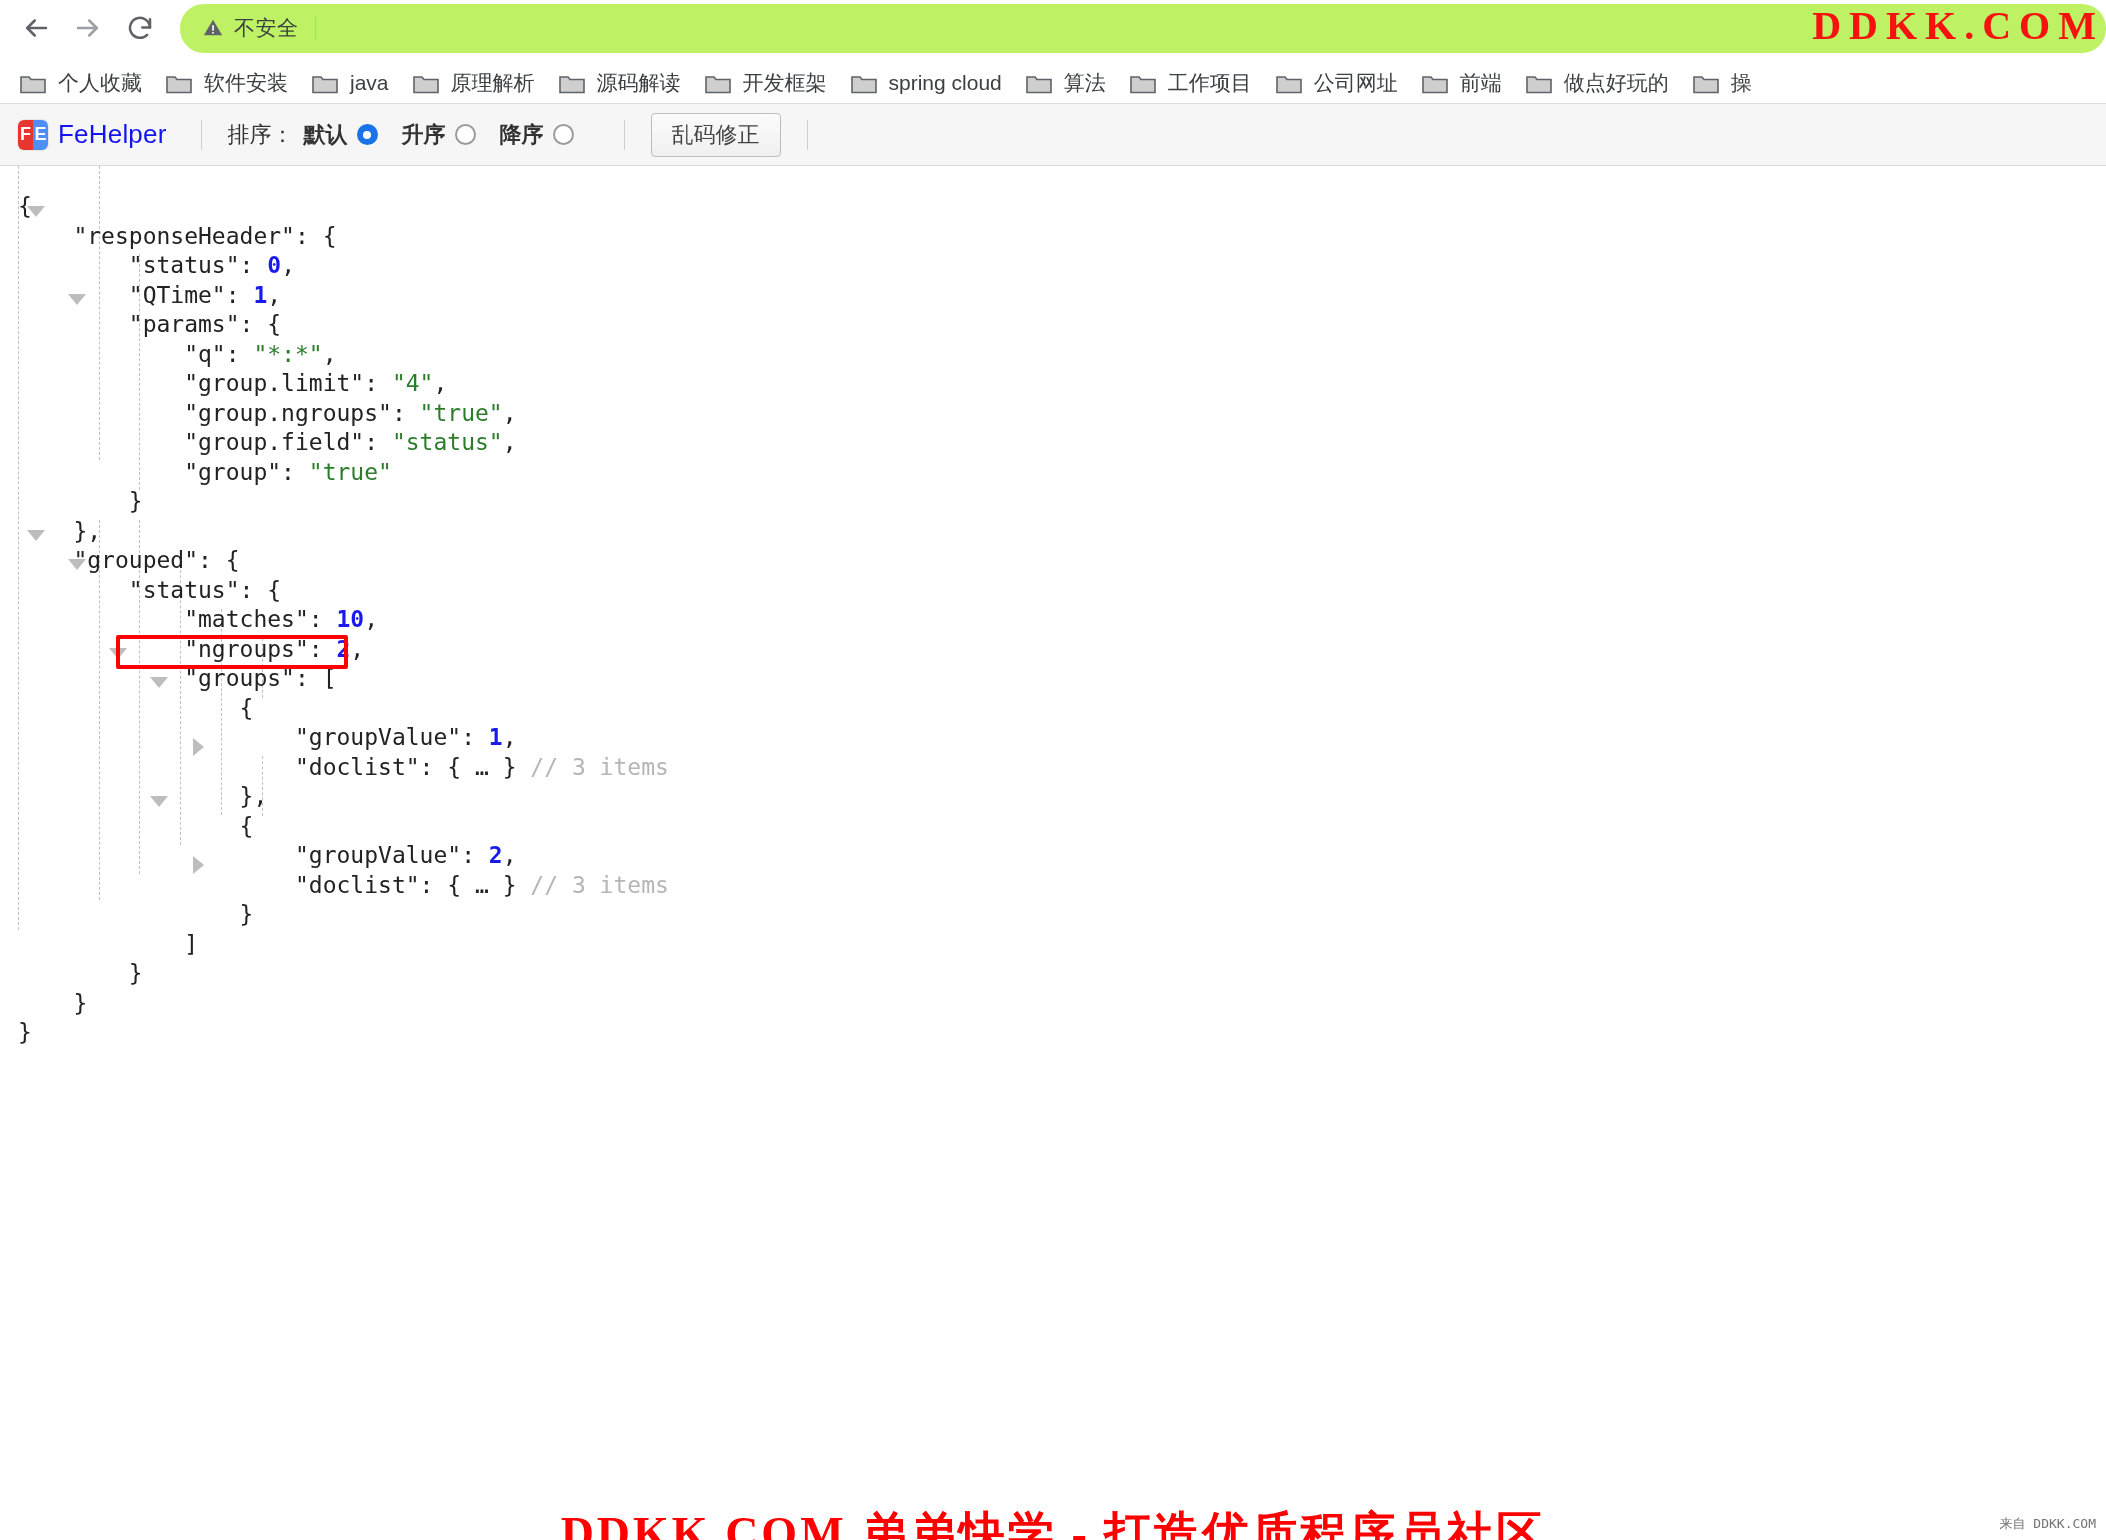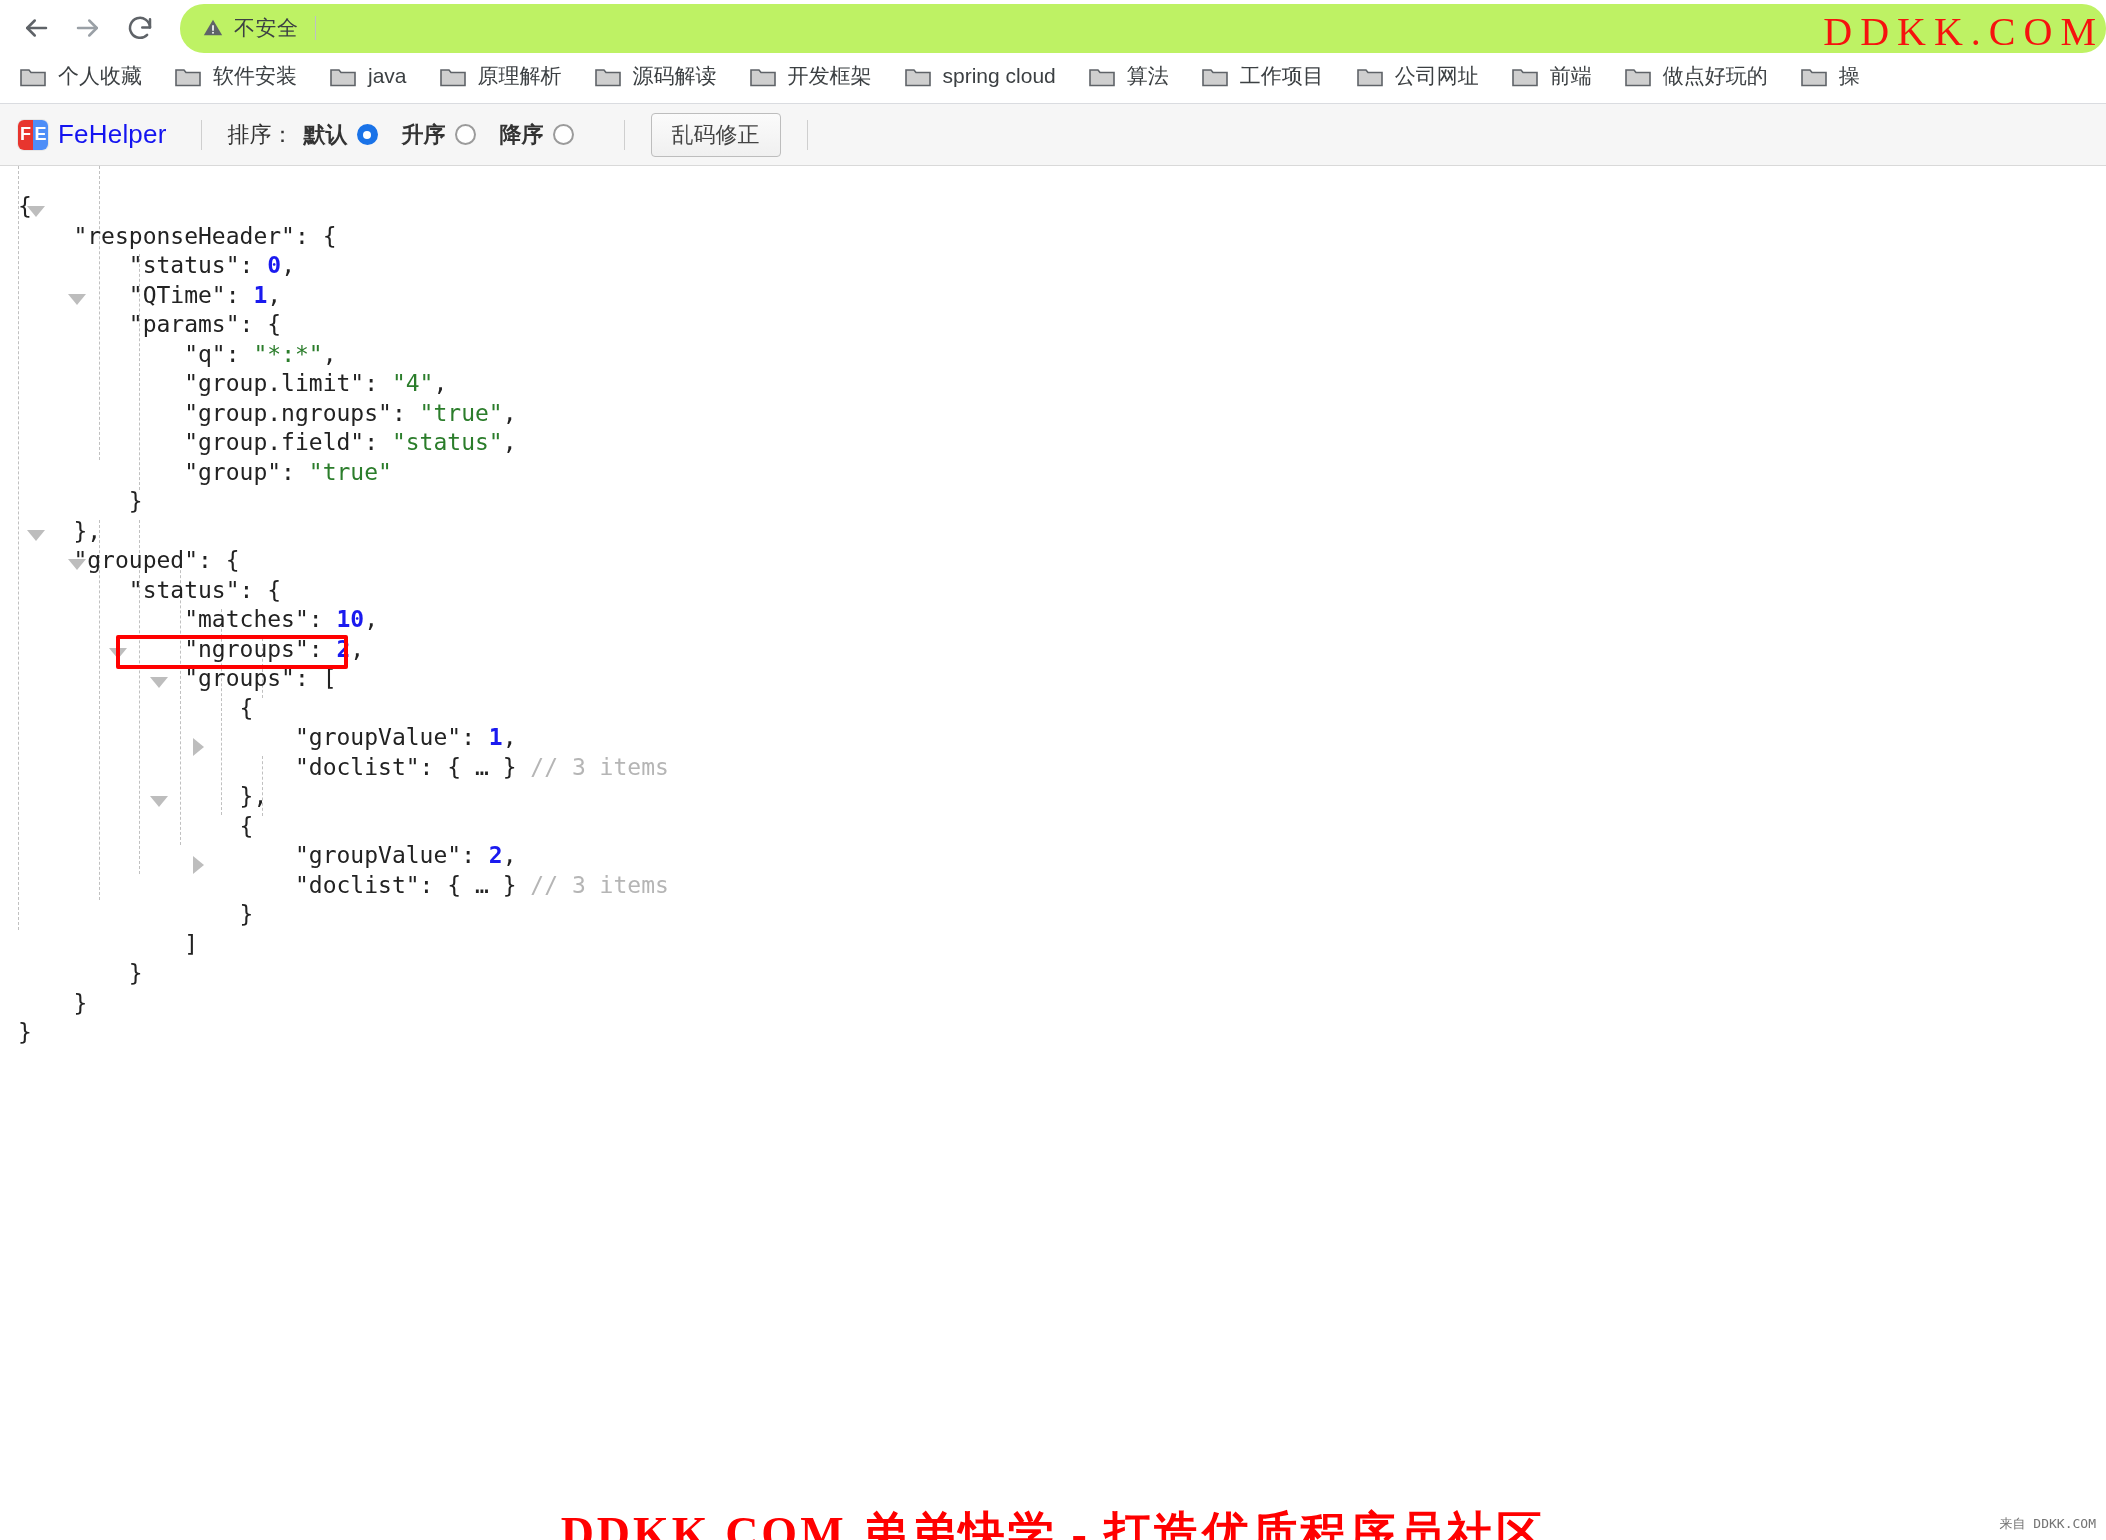--- a/index.html
+++ b/index.html
@@ -72,38 +72,38 @@
     white-space: nowrap;
     overflow: hidden;
     text-overflow: clip;
     letter-spacing: -.1px;
   }
 
   
   .wm-top {
     position: absolute;
     right: 2px;
-    top: 8px;
+    top: 2px;
     font-size: 40px;
-    font-weight: normal;
+    font-weight: bold;
     color: #fb0007;
     letter-spacing: 8px;
     white-space: nowrap;
     opacity: .92;
     pointer-events: none;
     font-family: "Liberation Serif", serif;
   }
 
   
   .bookmarks-bar {
     height: 48px;
     display: flex;
-    align-items: flex-start;
+    align-items: flex-end;
     padding-left: 8px;
-    gap: 9px;
+    gap: 0;
     overflow: hidden;
     border-bottom: 1px solid #dadce0;
   }
   .bm {
     display: flex;
     align-items: center;
     height: 40px;
     padding: 0 12px;
     border-radius: 4px;
     flex: 0 0 auto;

